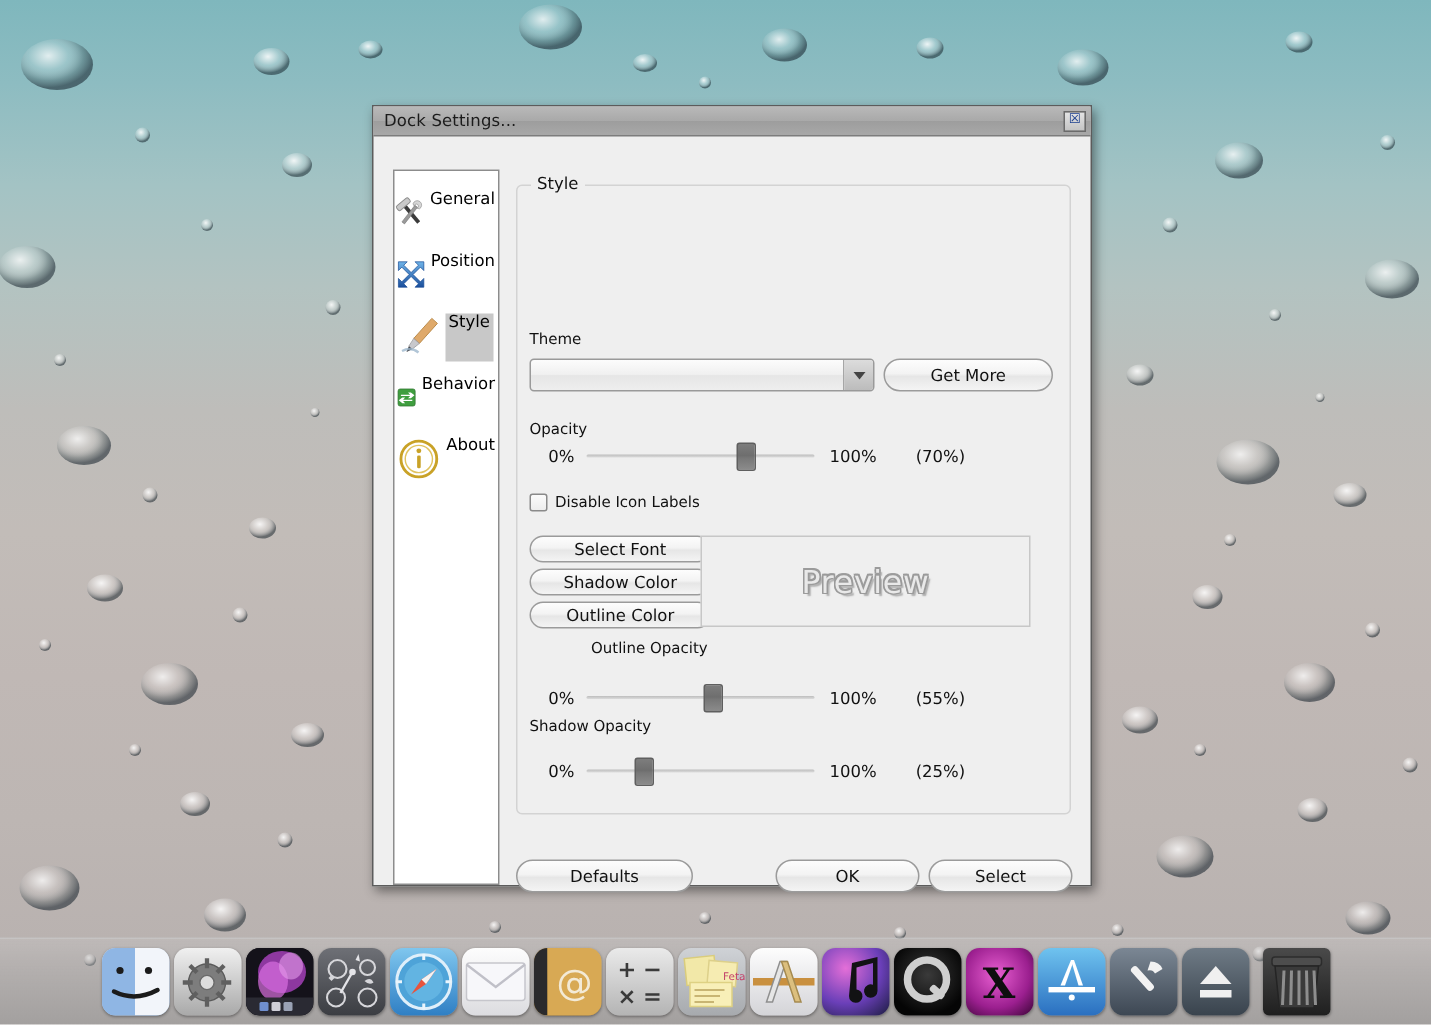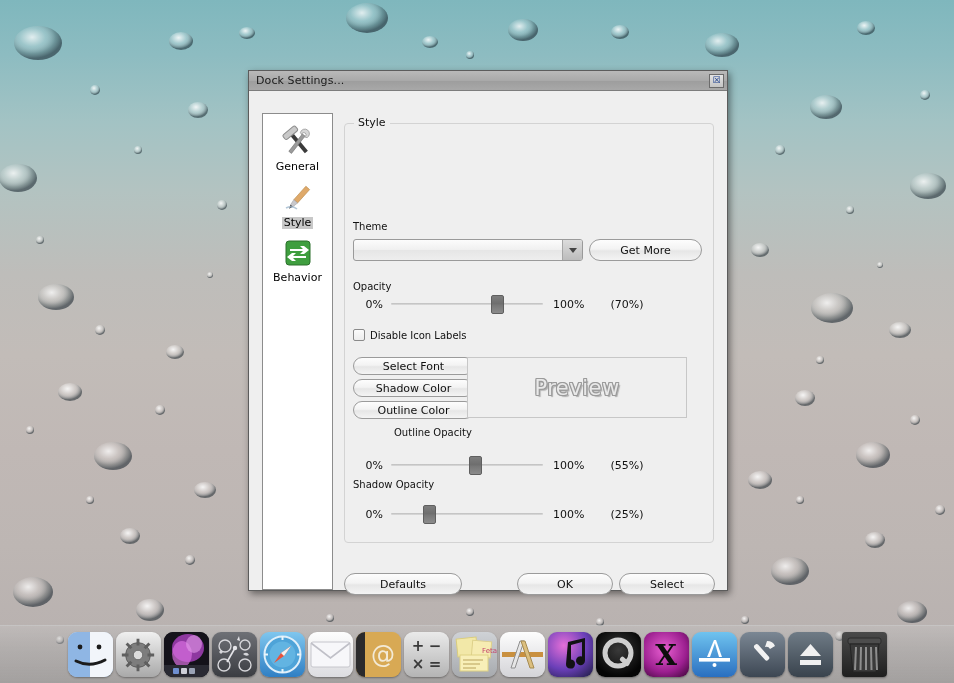--- a/index.html
+++ b/index.html
@@ -94,22 +94,21 @@
   
   #sidebar {
     position: absolute;
     left: 13px; top: 22px;
     width: 71px; height: 477px;
     background: #fff;
     border: 1px solid #8c8c8c;
     padding-top: 6px;
   }
   .side-item {
-    display: flex; flex-direction: column;
-    align-items: center;
+    display: flex; flex-direction: row;
     padding: 5px 0 2px;
     cursor: default;
   }
   .side-icon { width: 34px; height: 34px; display: block; }
   .side-label {
     font-size: 11px; color: #000;
     margin-top: 2px;
     padding: 0 2px;
     line-height: 1.15;
   }
@@ -534,20 +533,34 @@
             </g>
             <g transform="rotate(38 17 17)">
               <rect x="15.5" y="8" width="3.4" height="22" fill="#9a9a9a" stroke="#757575" stroke-width="0.6"></rect>
               <path d="M13 8 a4.6 4.6 0 1 1 8.5 0 l-2.5 1 a2.2 2.2 0 1 0 -3.6 0 z" fill="#d6d6d6" stroke="#8a8a8a" stroke-width="0.6"></path>
             </g>
           </svg>
           <span class="side-label">General</span>
         </div>
 
 
+        <div class="side-item">
+          <svg class="side-icon" viewBox="0 0 34 34">
+            <defs>
+              <linearGradient id="bluegr" x1="0" y1="0" x2="0" y2="1">
+                <stop offset="0%" stop-color="#6fb3e8"></stop>
+                <stop offset="100%" stop-color="#1b4f9c"></stop>
+              </linearGradient>
+            </defs>
+            <g fill="url(#bluegr)" stroke="#164a94" stroke-width="0.7">
+              <path d="M4 4 L13 4 L9.5 7.5 L17 15 L24.5 7.5 L21 4 L30 4 L30 13 L26.5 9.5 L19 17 L26.5 24.5 L30 21 L30 30 L21 30 L24.5 26.5 L17 19 L9.5 26.5 L13 30 L4 30 L4 21 L7.5 24.5 L15 17 L7.5 9.5 L4 13 Z"></path>
+            </g>
+          </svg>
+          <span class="side-label">Position</span>
+        </div>
 
         <div class="side-item selected">
           <svg class="side-icon" viewBox="0 0 34 34">
             <g transform="rotate(42 17 17)">
               <rect x="15" y="3" width="5" height="18" fill="#dfa96a" stroke="#b98948" stroke-width="0.6"></rect>
               <polygon points="15,21 20,21 19,27 16,27" fill="#c8c8cc" stroke="#9a9a9e" stroke-width="0.5"></polygon>
               <polygon points="16,27 19,27 17.5,31" fill="#2f2f33"></polygon>
             </g>
             <path d="M5 27 q6 -3 11 1" stroke="#9fb8cd" stroke-width="1.6" fill="none" opacity="0.8"></path>
           </svg>
@@ -556,20 +569,29 @@
 
         <div class="side-item">
           <svg class="side-icon" viewBox="0 0 34 34">
             <rect x="5" y="5" width="24" height="24" rx="3" fill="#3f9e3f" stroke="#2c702c"></rect>
             <path d="M9 13 h13 l-3 -3 h4 l5 4 -5 4 h-4 l3 -3 h-13 z" fill="#ffffff"></path>
             <path d="M25 22 h-13 l3 3 h-4 l-5 -4 5 -4 h4 l-3 3 h13 z" fill="#ffffff"></path>
           </svg>
           <span class="side-label">Behavior</span>
         </div>
 
+        <div class="side-item">
+          <svg class="side-icon" viewBox="0 0 34 34">
+            <circle cx="17" cy="17" r="12.5" fill="none" stroke="#c9a227" stroke-width="2"></circle>
+            <circle cx="17" cy="17" r="9.5" fill="none" stroke="#e0c35f" stroke-width="1"></circle>
+            <rect x="15.8" y="14.5" width="2.5" height="9" rx="1" fill="#c9a227"></rect>
+            <circle cx="17" cy="11.3" r="1.7" fill="#c9a227"></circle>
+          </svg>
+          <span class="side-label">About</span>
+        </div>
 
       </div>
 
       <div id="groupbox"></div>
       <div id="group-title" class="lbl">Style</div>
 
       <div id="theme-label" class="lbl">Theme</div>
       <div id="theme-combo">
         <span id="theme-value"></span>
         <span id="theme-arrow">

